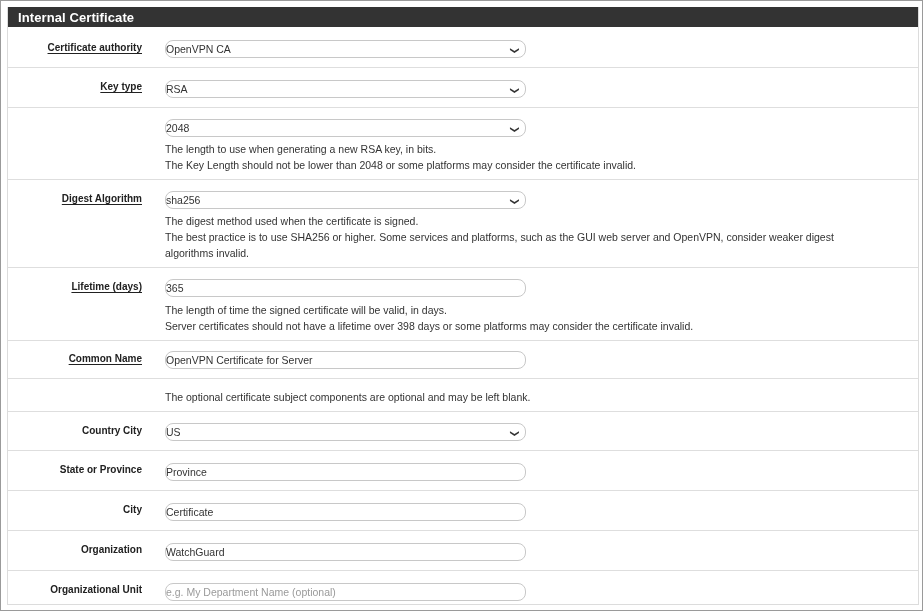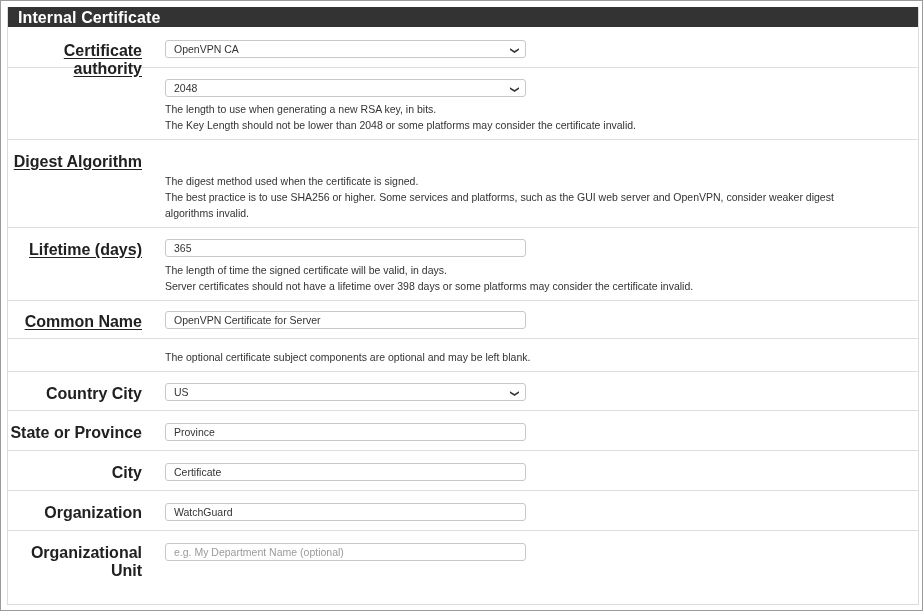--- a/index.html
+++ b/index.html
@@ -12,36 +12,36 @@
   .frame {
     position: absolute; left: 0; top: 0; width: 921px; height: 609px;
     border: 1px solid #9a9a9a; background: #fff;
   }
   .panel {
     position: absolute; left: 6px; top: 6px; width: 910px; height: 597px;
     border: 1px solid #dcdcdc; border-top: none; background: #fff; overflow: hidden;
   }
   .panel-heading {
     height: 20px; background: #333333; color: #ffffff;
-    font-weight: bold; font-size: 16px; line-height: 21px; padding-left: 10px;
+    font-weight: bold; font-size: 13px; line-height: 21px; padding-left: 10px;
     letter-spacing: 0.1px;
   }
   .row {
     position: relative; border-bottom: 1px solid #dedede;
   }
   .label {
     position: absolute; left: 0; width: 134px; text-align: right;
-    font-size: 16px; font-weight: bold; color: #212121;
+    font-size: 10px; font-weight: bold; color: #212121;
   }
   .label.u { text-decoration: underline; text-underline-offset: 2px; }
   .control {
     position: absolute; left: 157px; width: 361px; height: 18px;
-    border: 1px solid #c8c8c8; border-radius: 3px; background: #fff;
+    border: 1px solid #c8c8c8; border-radius: 8px; background: #fff;
     box-sizing: border-box; font-size: 10.5px; line-height: 17px;
-    padding-left: 8px; color: #333;
+    color: #333;
   }
   .control.select .chev {
     position: absolute; right: 6px; top: 0; font-size: 9px; color: #333;
   }
   .control .ph { color: #9a9a9a; }
   .help {
     position: absolute; left: 157px; font-size: 10.5px; color: #333; line-height: 16px;
     width: 740px;
   }
 </style>
@@ -53,34 +53,45 @@
     <div class="panel-heading">Internal Certificate</div>
 
     <div class="row" style="height:40px">
       <div class="label u" style="top:15px">Certificate authority</div>
       <div class="control select" style="top:13px">
         <span>OpenVPN CA</span>
         <span class="chev" style="transform: rotate(90deg); display: inline-block; top: 1px;">❯</span>
       </div>
     </div>
 
+    <div class="row" style="height:39px">
+      <div class="label u" style="top:13px">Key type</div>
+      <div class="control select" style="top:12px">
+        <span>RSA</span>
+        <span class="chev" style="transform: rotate(90deg); display: inline-block; top: 1px;">❯</span>
+      </div>
+    </div>
 
     <div class="row" style="height:71px">
       <div class="control select" style="top:11px">
         <span>2048</span>
         <span class="chev" style="transform: rotate(90deg); display: inline-block; top: 1px;">❯</span>
       </div>
       <div class="help" style="top:33px">
         <div>The length to use when generating a new RSA key, in bits.</div>
         <div>The Key Length should not be lower than 2048 or some platforms may consider the certificate invalid.</div>
       </div>
     </div>
 
     <div class="row" style="height:87px">
       <div class="label u" style="top:13px">Digest Algorithm</div>
+      <div class="control select" style="top:11px">
+        <span>sha256</span>
+        <span class="chev" style="transform: rotate(90deg); display: inline-block; top: 1px;">❯</span>
+      </div>
       <div class="help" style="top:33px">
         <div>The digest method used when the certificate is signed.</div>
         <div>The best practice is to use SHA256 or higher. Some services and platforms, such as the GUI web server and OpenVPN, consider weaker digest</div>
         <div>algorithms invalid.</div>
       </div>
     </div>
 
     <div class="row" style="height:72px">
       <div class="label u" style="top:13px">Lifetime (days)</div>
       <div class="control" style="top:11px">365</div>

